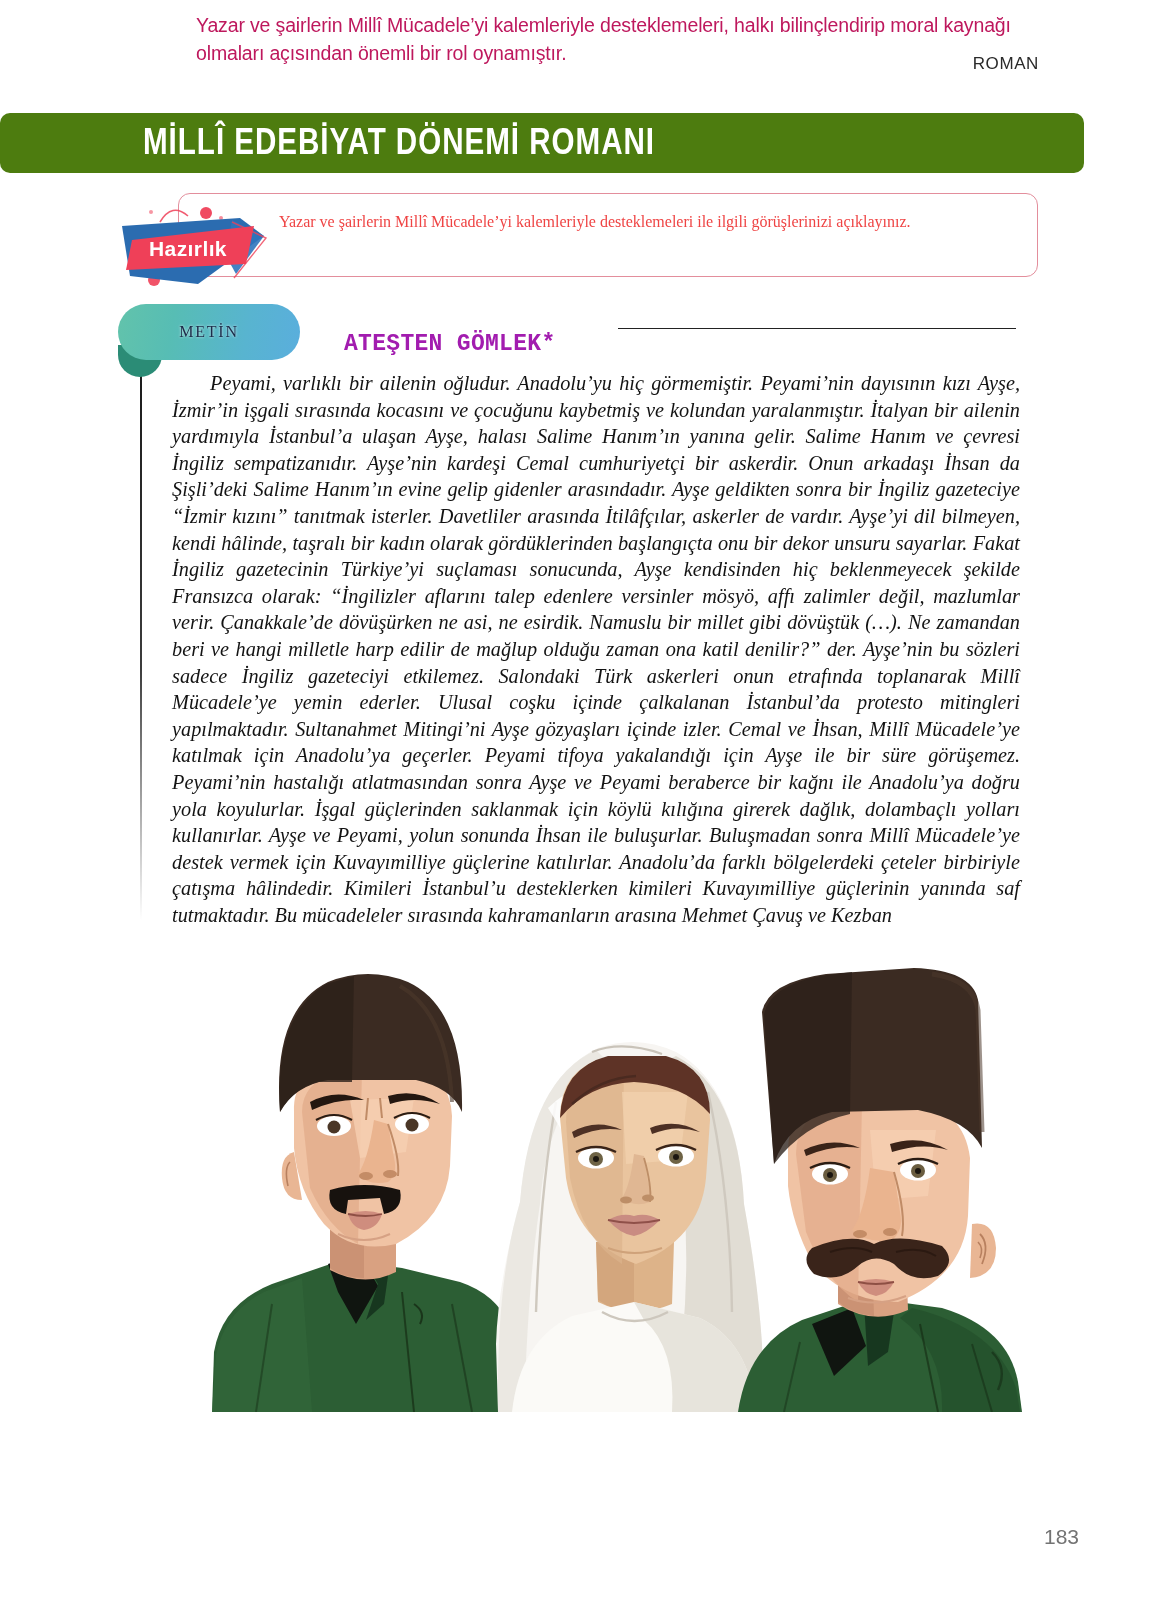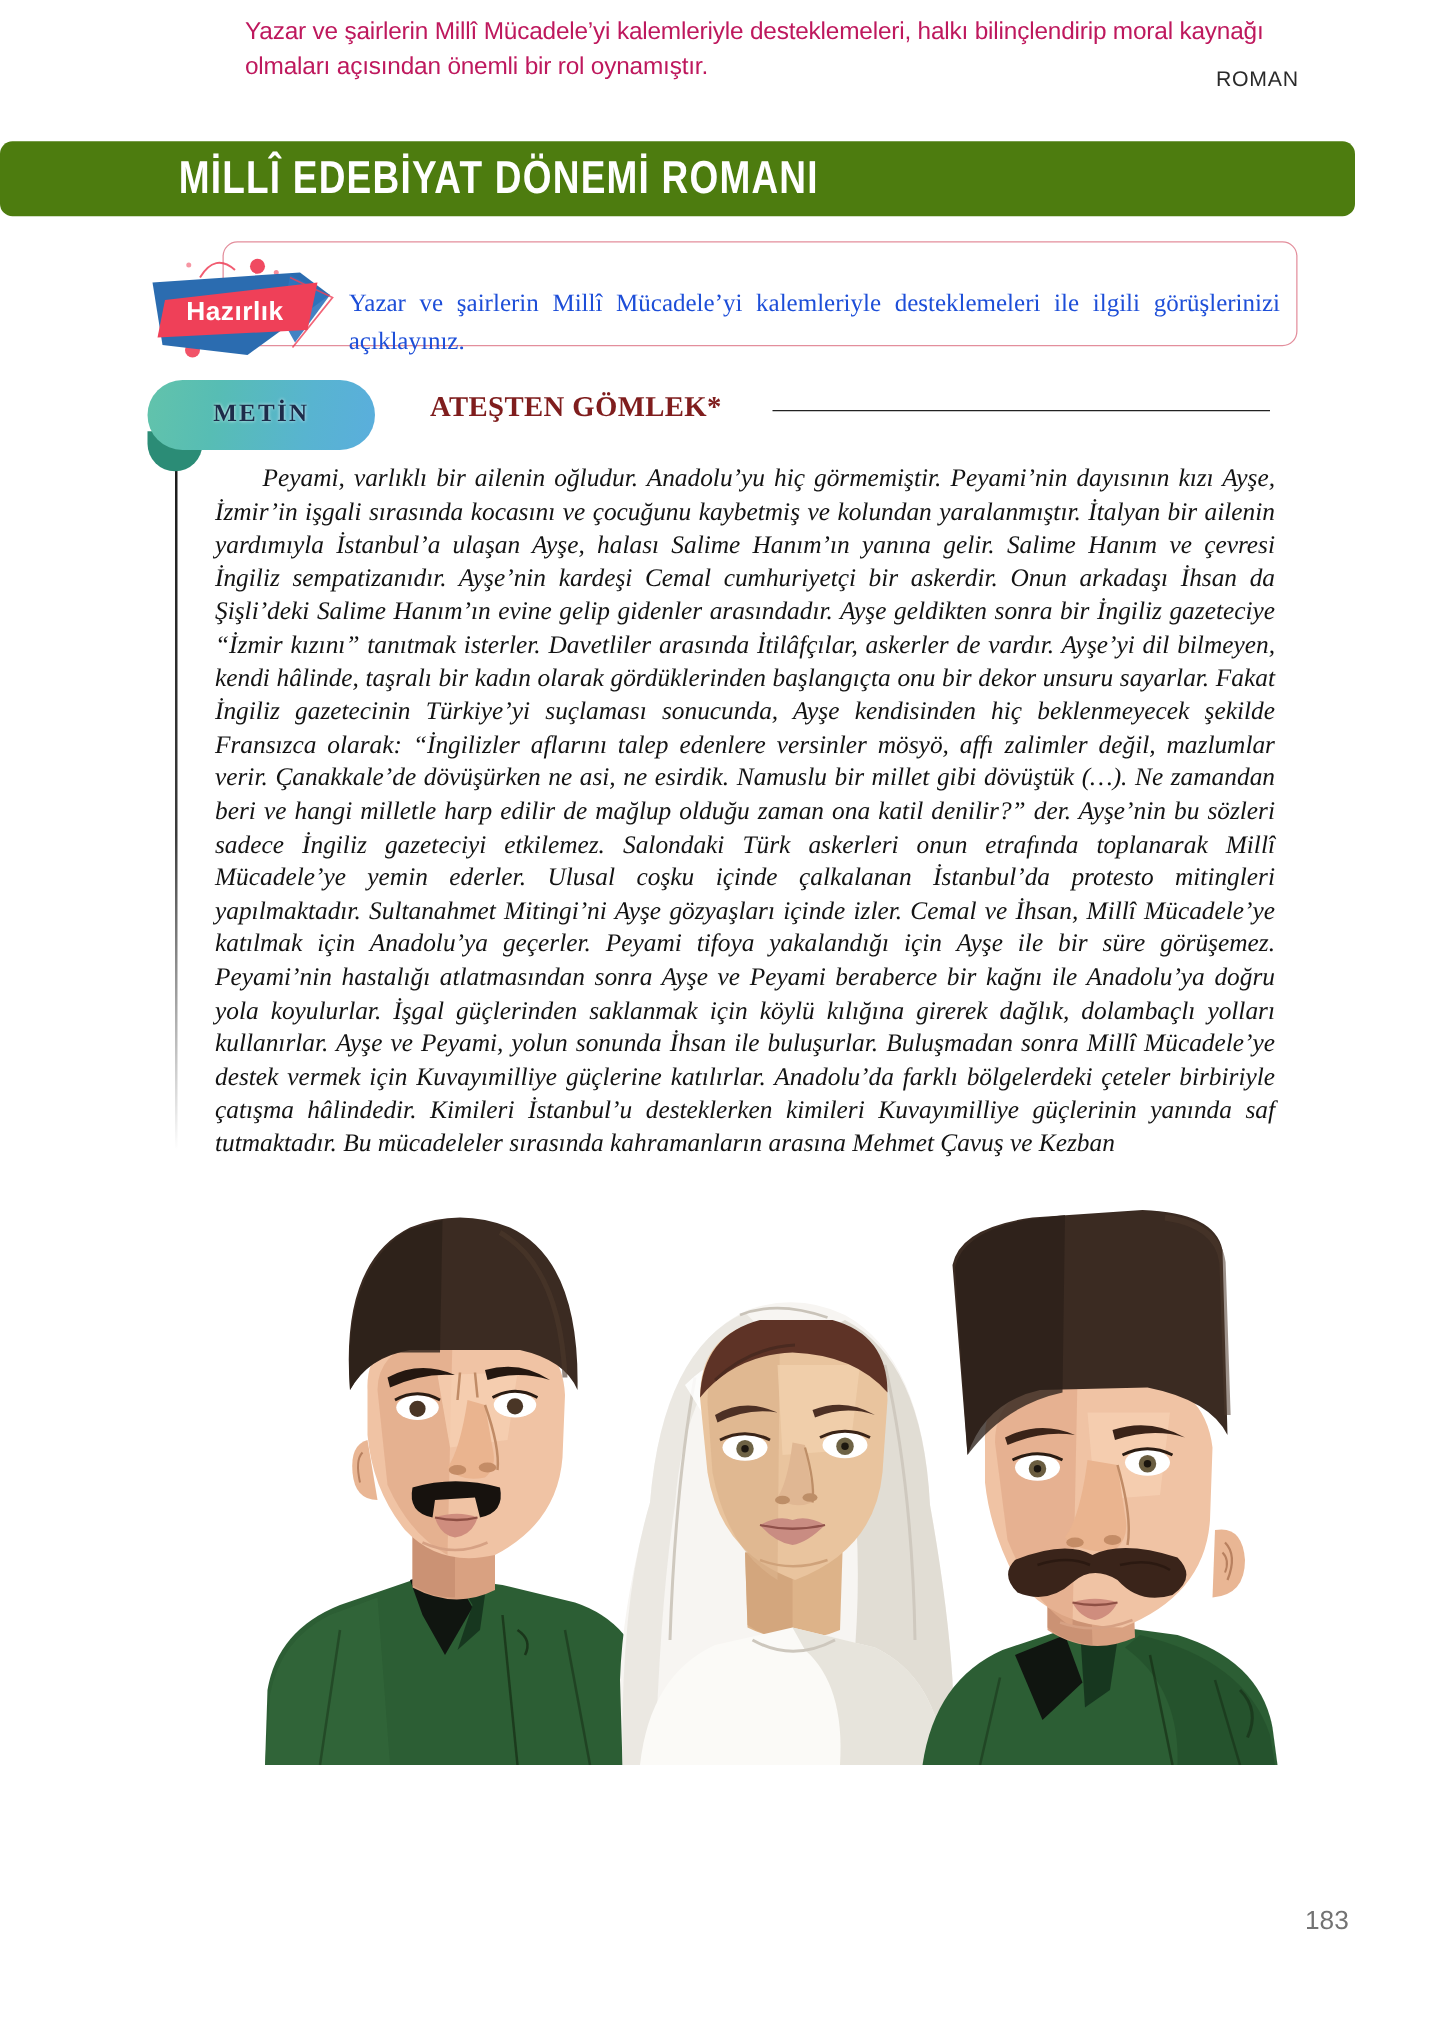--- a/index.html
+++ b/index.html
@@ -71,25 +71,24 @@
     height: 84px;
     border: 1.3px solid #e38e9c;
     border-radius: 12px;
     box-sizing: border-box;
   }
   .hazirlik-text {
     position: absolute;
     left: 100px;
     top: 16px;
     width: 745px;
-    font-size: 20px;
+    font-size: 16px;
     line-height: 1.5;
-    color: #1d4ed8;
+    color: #ef4444;
     text-align: justify;
-    margin-top: 18px;
   }
 
   
   .hazirlik-badge {
     position: absolute;
     left: 114px;
     top: 196px;
     width: 172px;
     height: 92px;
     text-align: right;
@@ -106,22 +105,22 @@
     background: linear-gradient(100deg, #62c3ab 0%, #57bdb4 30%, #58b4d0 70%, #5aaedd 100%);
     z-index: 4;
   }
   .metin-tab .metin-label {
     position: absolute;
     left: 0; right: 0;
     top: 50%;
     transform: translateY(-52%);
     text-align: center;
     font-family: "Liberation Serif", serif;
-    font-weight: bold;
-    font-size: 20px;
+    font-weight: normal;
+    font-size: 16px;
     color: #1d2c4a;
     letter-spacing: 1.8px;
     text-shadow: 0 0 3px rgba(255,255,255,0.8);
   }
   .metin-fold {
     position: absolute;
     left: 118px;
     top: 345px;
     width: 44px;
     height: 32px;
@@ -136,25 +135,25 @@
     width: 2px;
     height: 560px;
     background: linear-gradient(180deg, #1a1a1a 0%, #3c3c3c 55%, rgba(255,255,255,0) 100%);
     z-index: 2;
   }
 
   
   .text-title {
     position: absolute;
     left: 344px;
-    top: 313px;
-    font-family: Liberation Serif, serif;
+    top: 331px;
+    font-family: Liberation Mono, monospace;
     font-weight: bold;
     font-size: 23px;
-    color: #7f1d1d;
+    color: #a21caf;
     letter-spacing: 0.3px;
     white-space: nowrap;
   }
   .title-rule {
     position: absolute;
     left: 618px;
     top: 328px;
     width: 398px;
     height: 1.4px;
     background: #222222;

